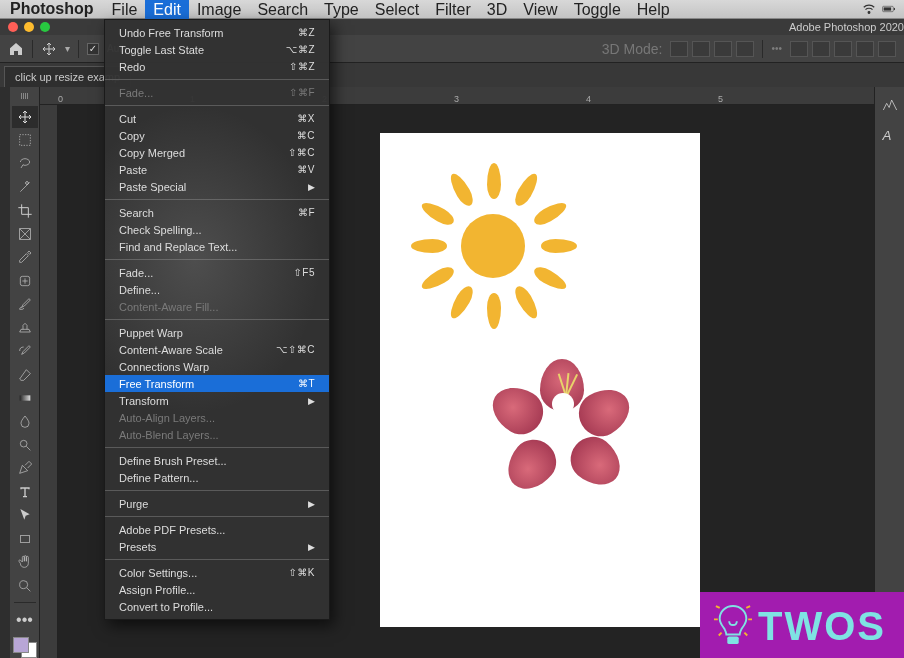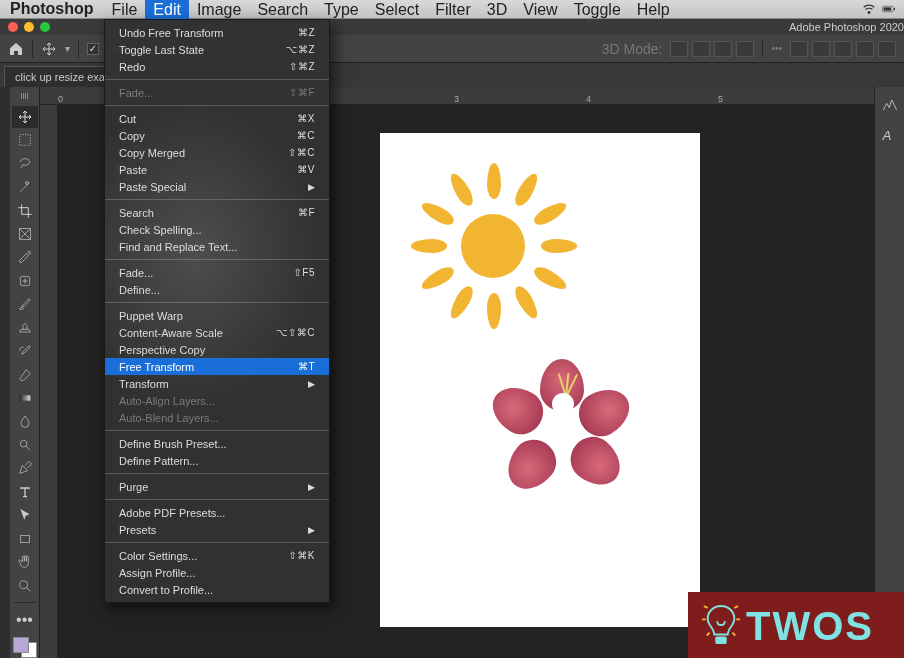--- a/index.html
+++ b/index.html
@@ -71,21 +71,21 @@
   .dropdown { position:absolute; left:104px; top:19px; width:226px; background: rgba(50,50,50,0.96); border:1px solid #1a1a1a; box-shadow: 4px 6px 14px rgba(0,0,0,0.6); font-size:11px; color:#ddd; padding: 4px 0; }
   .dropdown::before { content:""; position:absolute; inset:0; background: radial-gradient(ellipse 180px 220px at 40% 40%, rgba(180,180,180,0.22), transparent 70%); pointer-events:none; }
   .dd-item { display:flex; justify-content:space-between; align-items:center; padding: 2px 14px; height:17px; position:relative; }
   .dd-item.disabled { color:#7a7a7a; }
   .dd-item.selected { background:#1a6ed8; color:#fff; }
   .dd-item .arrow { font-size:9px; color:inherit; }
   .dd-sep { height:1px; background:#5a5a5a; margin: 4px 0; }
   .sc { font-size:10px; letter-spacing:0.5px; }
   
   
-  .twos { position:absolute; right:0; bottom:0; background:#7f1d1d; color:#7fe3e3; font-weight:800; font-size:40px; letter-spacing:2px; padding: 10px 30px 8px 14px; display:flex; align-items:center; gap:6px; }
+  .twos { position:absolute; right:0; bottom:0; background:#a21caf; color:#7fe3e3; font-weight:800; font-size:40px; letter-spacing:2px; padding: 10px 18px 8px 14px; display:flex; align-items:center; gap:6px; }
   .bulb { width:38px; height:48px; }
 </style>
 </head>
 <body>
 
 <div class="menubar">
   <span class="app-name">Photoshop</span>
   <span class="mitem">File</span>
   <span class="mitem active">Edit</span>
   <span class="mitem">Image</span>
@@ -396,30 +396,33 @@
       <span>Find and Replace Text...</span>
     </div>
     <div class="dd-sep"></div>
     <div class="dd-item">
       <span>Fade...</span>
       <span class="sc">⇧F5</span>
     </div>
     <div class="dd-item">
       <span>Define...</span>
     </div>
+    <div class="dd-item disabled">
+      <span>Content-Aware Fill...</span>
+    </div>
     <div class="dd-sep"></div>
     <div class="dd-item">
       <span>Puppet Warp</span>
     </div>
     <div class="dd-item">
       <span>Content-Aware Scale</span>
       <span class="sc">⌥⇧⌘C</span>
     </div>
     <div class="dd-item">
-      <span>Perspective Copy</span>
+      <span>Connections Warp</span>
     </div>
     <div class="dd-item selected">
       <span>Free Transform</span>
       <span class="sc">⌘T</span>
     </div>
     <div class="dd-item">
       <span>Transform</span>
       <span class="arrow">▶</span>
     </div>
     <div class="dd-item disabled">

